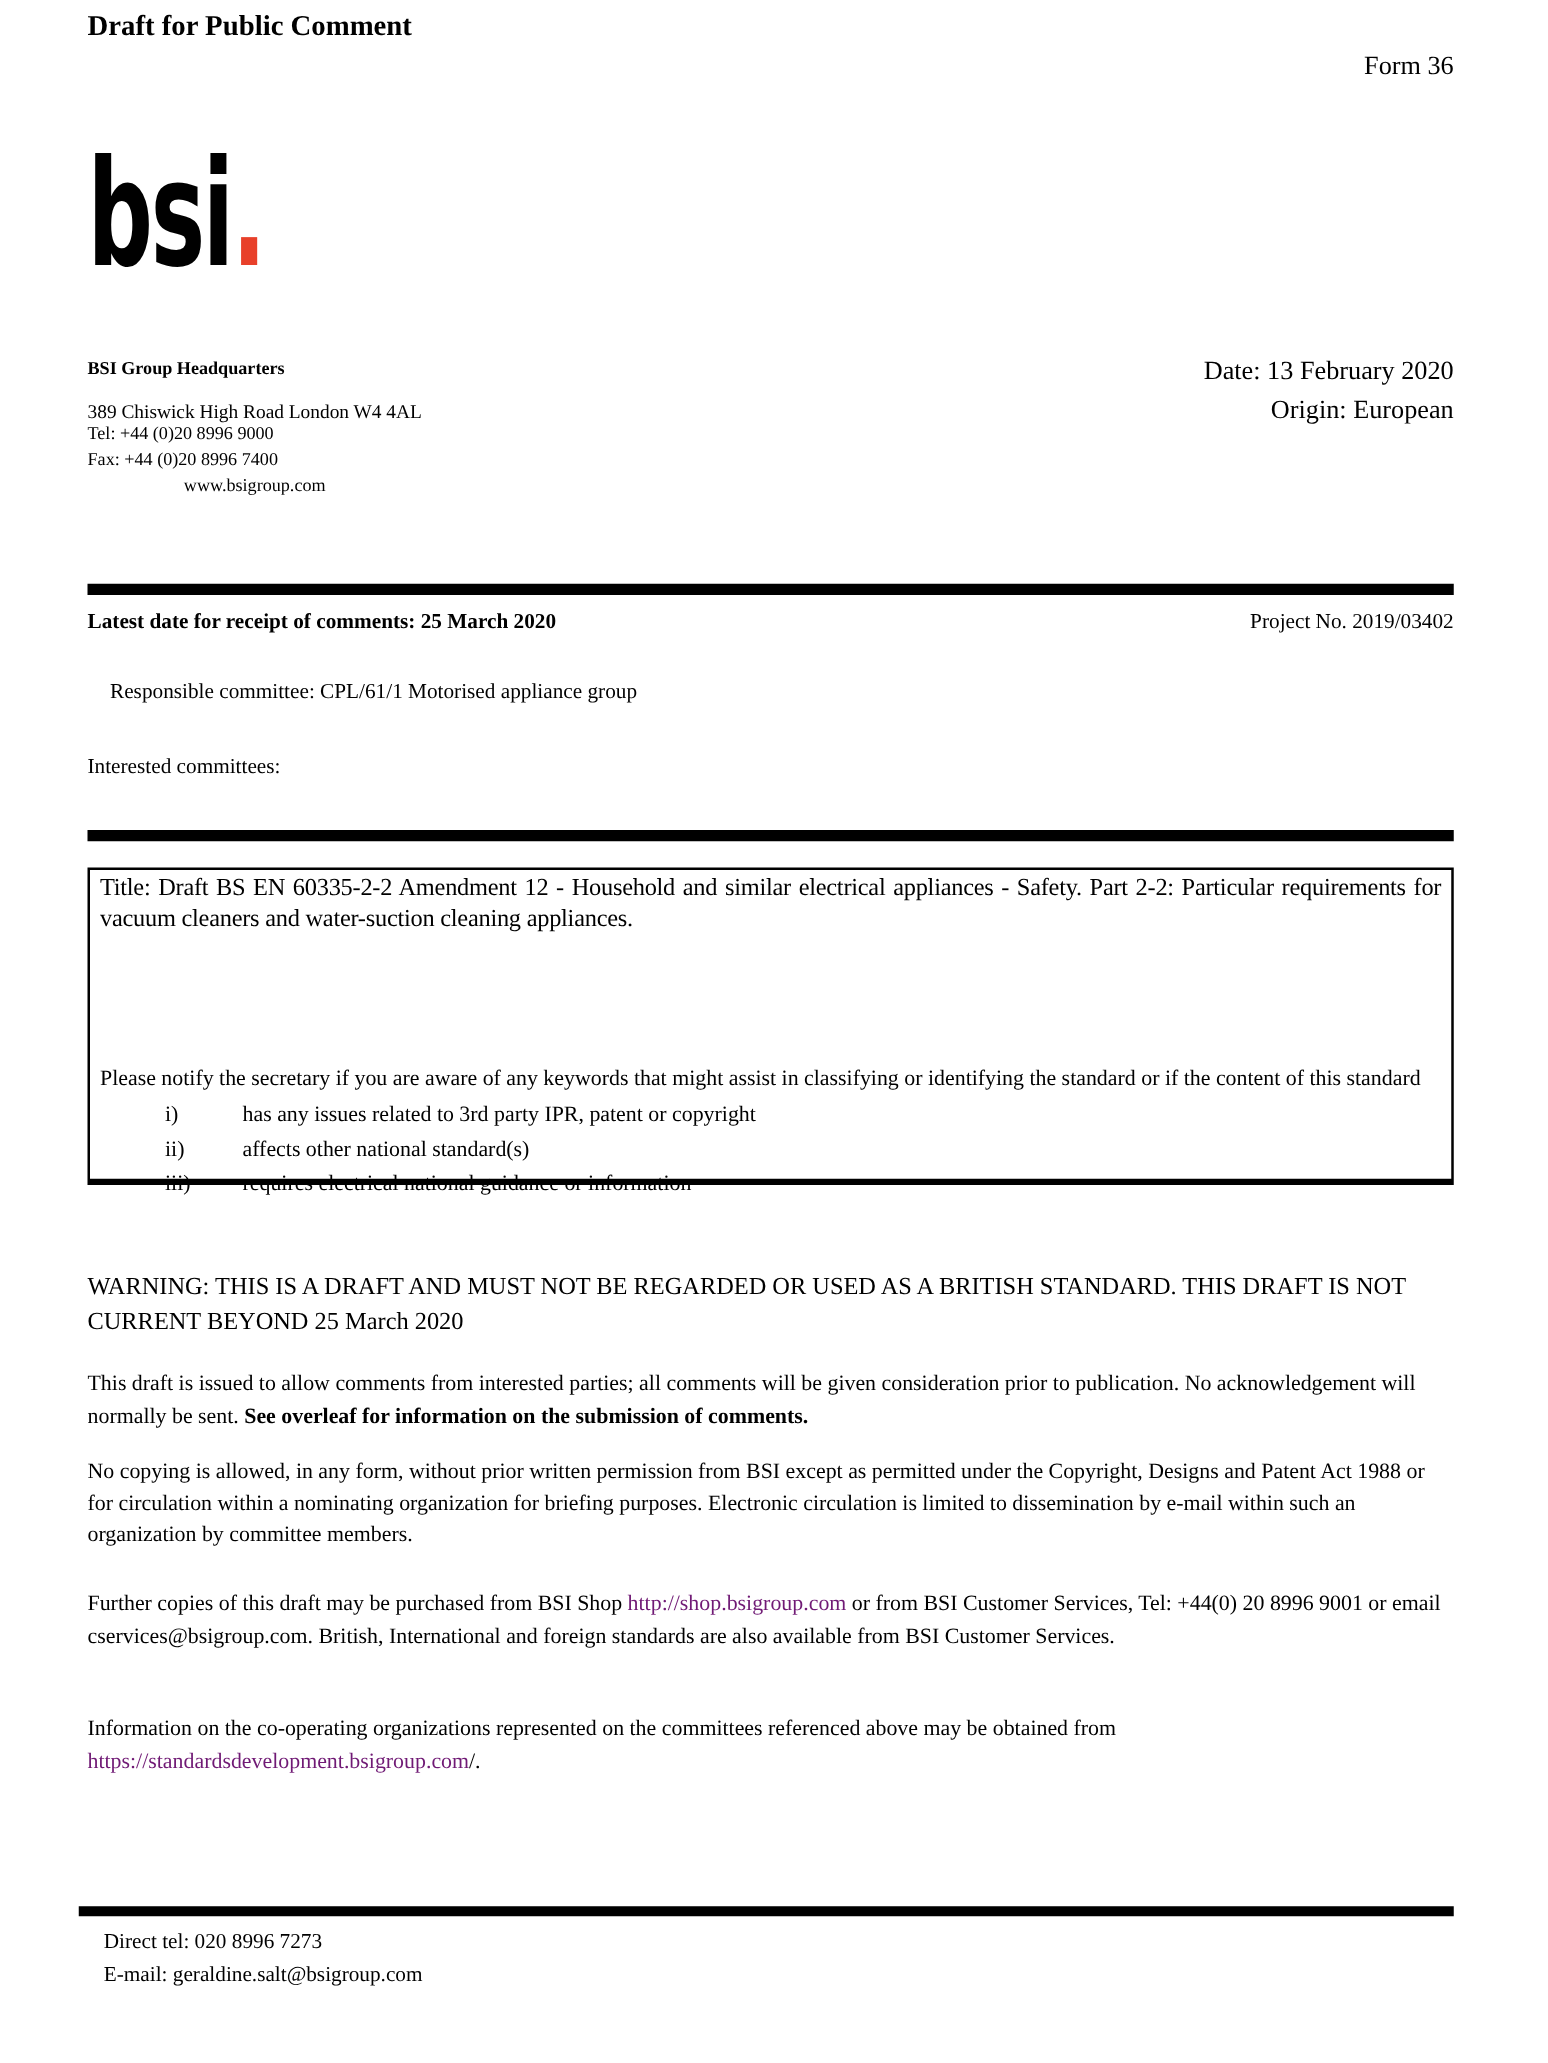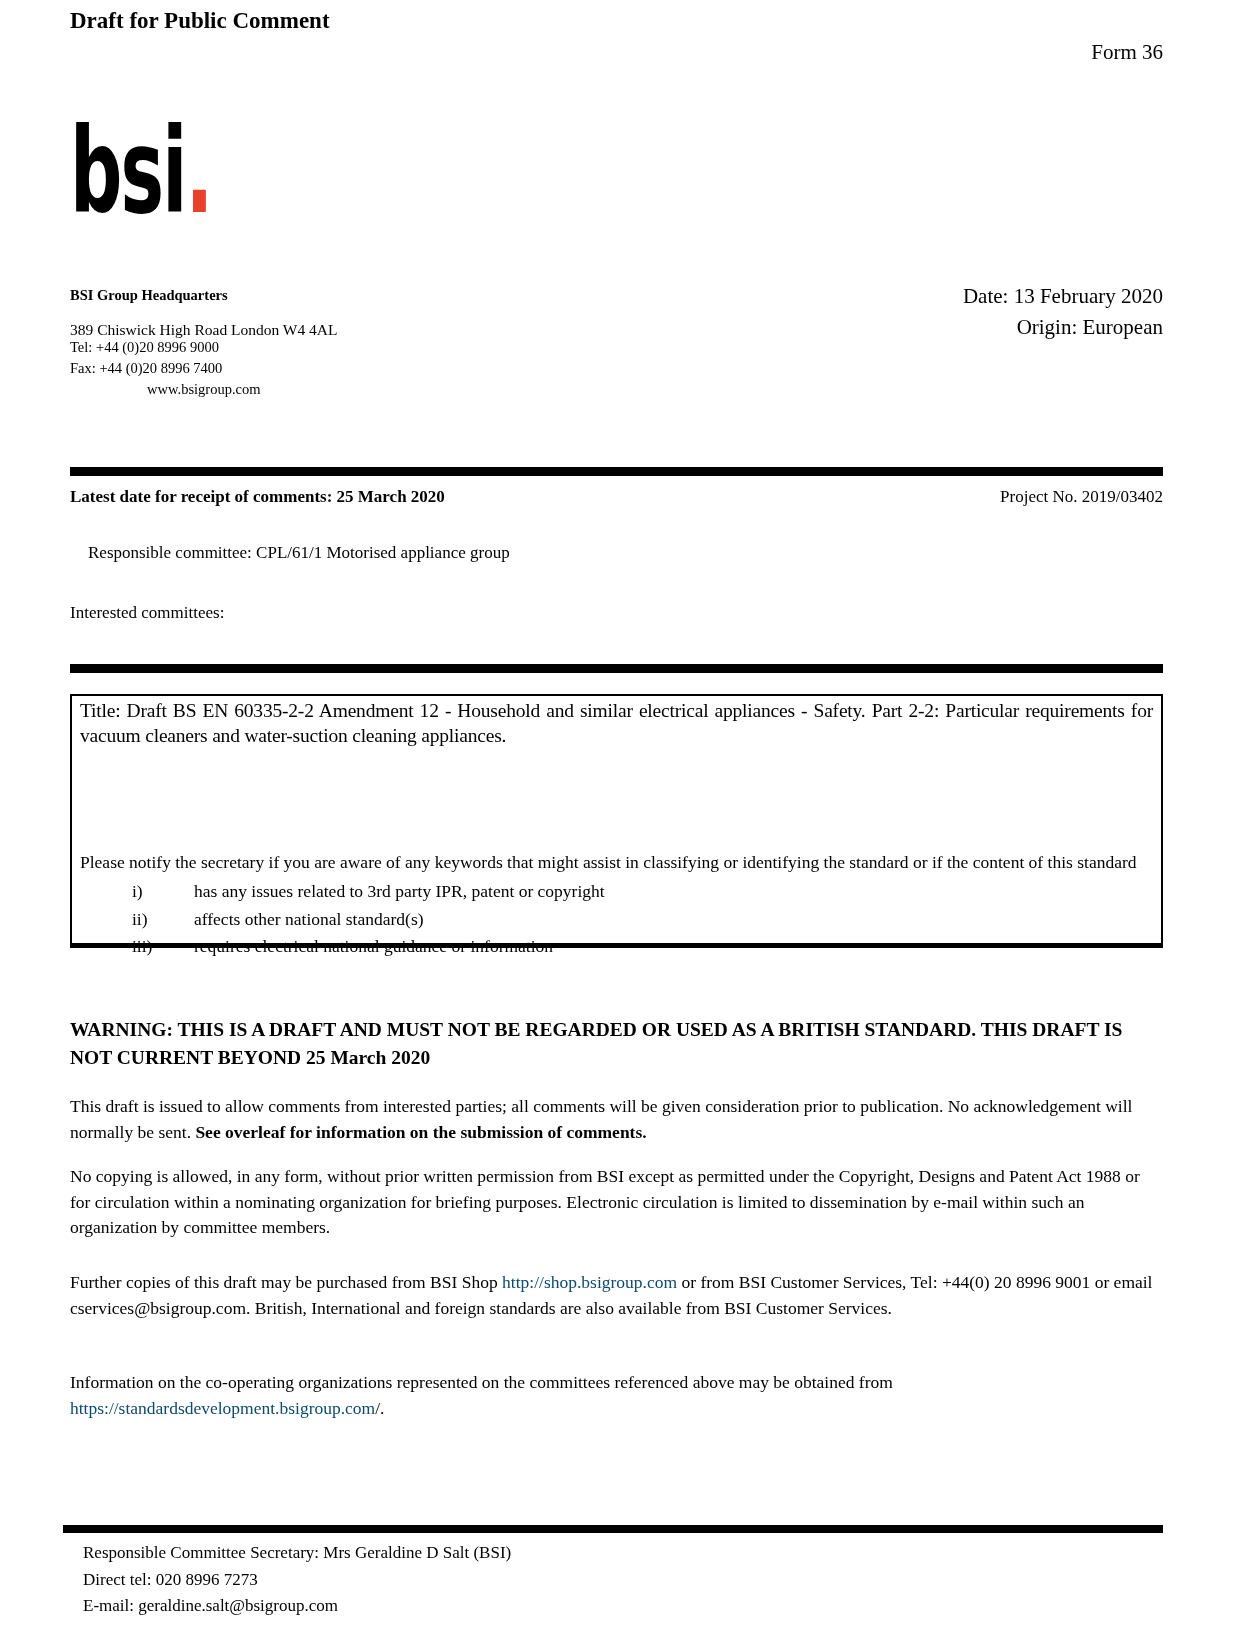--- a/index.html
+++ b/index.html
@@ -68,31 +68,31 @@
     letter-spacing: -0.2px;
   }
   .notify {
     margin-top: 102px; font-size: 17.5px; line-height: 25px;
   }
   .roman-list { margin-top: 3px; font-size: 17.5px; }
   .roman-item { display: flex; padding-left: 52px; line-height: 27.5px; }
   .roman-label { width: 62px; flex: 0 0 62px; }
   .warning {
     position: absolute; left: 70px; top: 1016px; width: 1093px;
-    font-size: 19.5px; font-weight: bold; line-height: 28px;
+    font-size: 19.5px; font-weight: normal; line-height: 28px;
   }
   .para {
     position: absolute; left: 70px; width: 1093px;
     font-size: 17.5px; line-height: 25.5px;
   }
   .p1 { top: 1094px; }
   .p2 { top: 1164px; }
   .p3 { top: 1270px; }
   .p4 { top: 1370px; }
-  .link { color: #0c4a6e; text-decoration: none; cursor: pointer; }
+  .link { color: #701a75; text-decoration: none; cursor: pointer; }
   .footer {
     position: absolute; left: 83px; top: 1540px;
     font-size: 17px; line-height: 26.5px;
   }
 </style>
 </head>
 <body>
 
 <div class="page">
 
@@ -154,18 +154,17 @@
 
   <div class="para p2">No copying is allowed, in any form, without prior written permission from BSI except as permitted under the Copyright, Designs and Patent Act 1988 or for circulation within a nominating organization for briefing purposes. Electronic circulation is limited to dissemination by e-mail within such an organization by committee members.</div>
 
   <div class="para p3"><span>Further copies of this draft may be purchased from BSI Shop </span><a class="link">http://shop.bsigroup.com</a><span> or from BSI Customer Services, Tel: +44(0) 20 8996 9001 or email cservices@bsigroup.com. British, International and foreign standards are also available from BSI Customer Services.</span></div>
 
   <div class="para p4"><span>Information on the co-operating organizations represented on the committees referenced above may be obtained from </span><a class="link">https://standardsdevelopment.bsigroup.com</a><span>/.</span></div>
 
   <div class="bar footer-bar"></div>
 
   <div class="footer">
-    <div>Responsible Committee Secretary: Mrs Geraldine D Salt (BSI)</div>
     <div>Direct tel: 020 8996 7273</div>
     <div>E-mail: geraldine.salt@bsigroup.com</div>
   </div>
 
 </div>
 
 </body></html>

